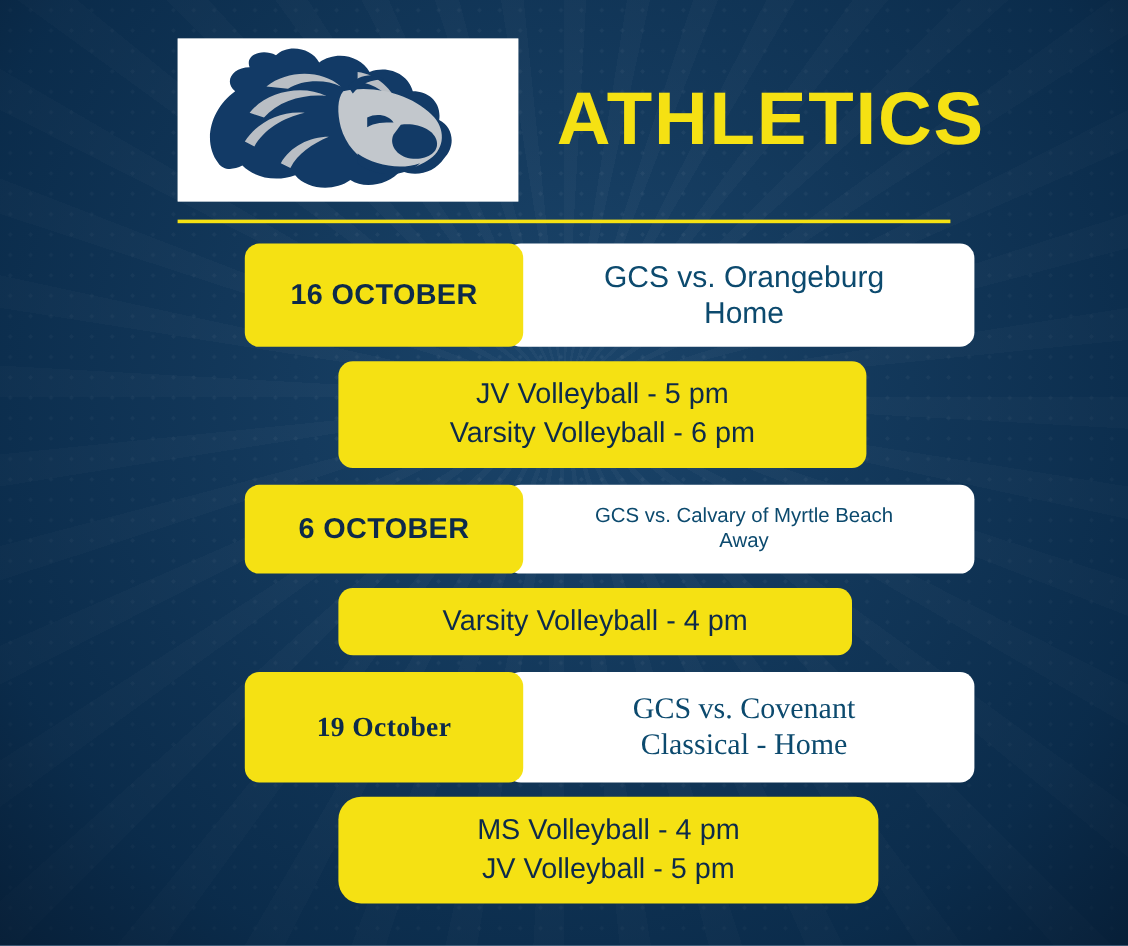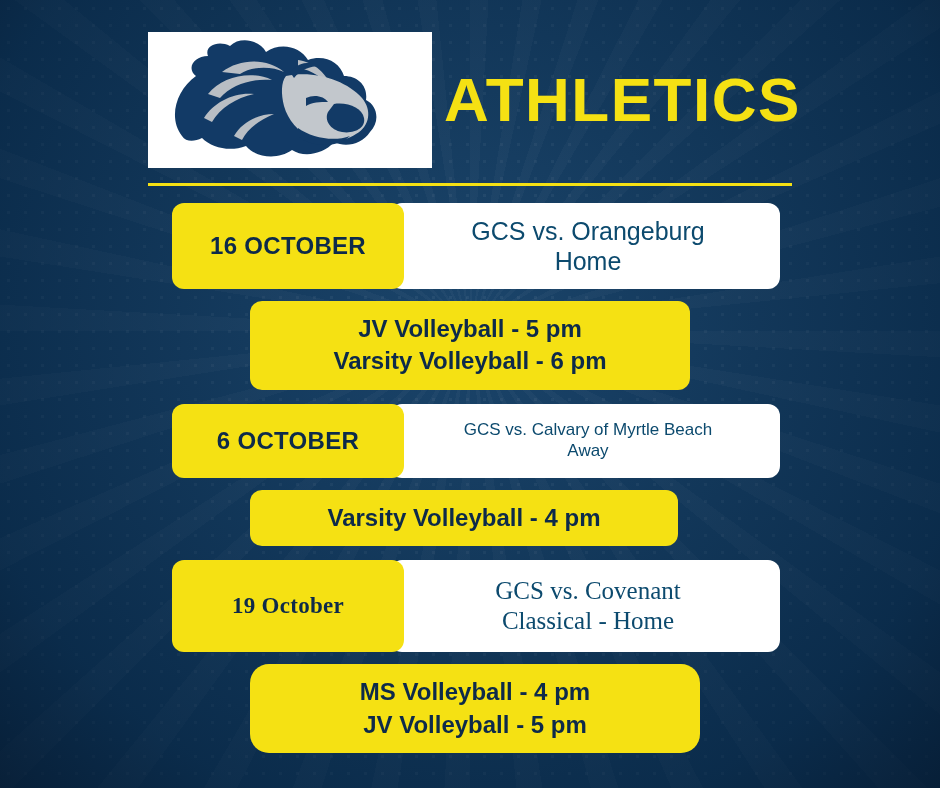--- a/index.html
+++ b/index.html
@@ -52,21 +52,21 @@
 
   
   .header {
     position: absolute;
     left: 148px;
     top: 30px;
     width: 644px;
     height: 140px;
     display: flex;
     align-items: center;
-    gap: 12px;
+    gap: 32px;
   }
   .logo-box {
     width: 284px;
     height: 136px;
     background: #ffffff;
     flex: 0 0 auto;
     position: relative;
     overflow: hidden;
   }
   .logo-box svg { display: block; }
@@ -87,20 +87,21 @@
     height: 3px;
     background: #f5e113;
   }
 
   
   .schedule {
     position: absolute;
     left: 0;
     top: 203px;
     width: 756px;
+    padding-left: 32px;
   }
   .entry { position: relative; }
 
   .row-main {
     position: relative;
     display: flex;
     align-items: stretch;
     margin-left: 172px;
     width: 608px;
     min-height: 86px;
@@ -159,21 +160,21 @@
     border-radius: 12px;
     display: flex;
     align-items: center;
     justify-content: center;
     padding: 12px 10px;
     box-sizing: border-box;
     margin-top: 12px;
   }
   .row-times span {
     color: #0d2a4a;
-    font-weight: bold;
+    font-weight: normal;
     font-size: 24px;
     text-align: center;
     line-height: 1.35;
     display: block;
   }
   .e1 .row-times { width: 428px; }
   .e2 .row-times { width: 450px; margin-left: 250px; border-radius: 19px; }
 
   .entry + .entry { margin-top: 14px; }
   .e0 .row-main { min-height: 86px; }

